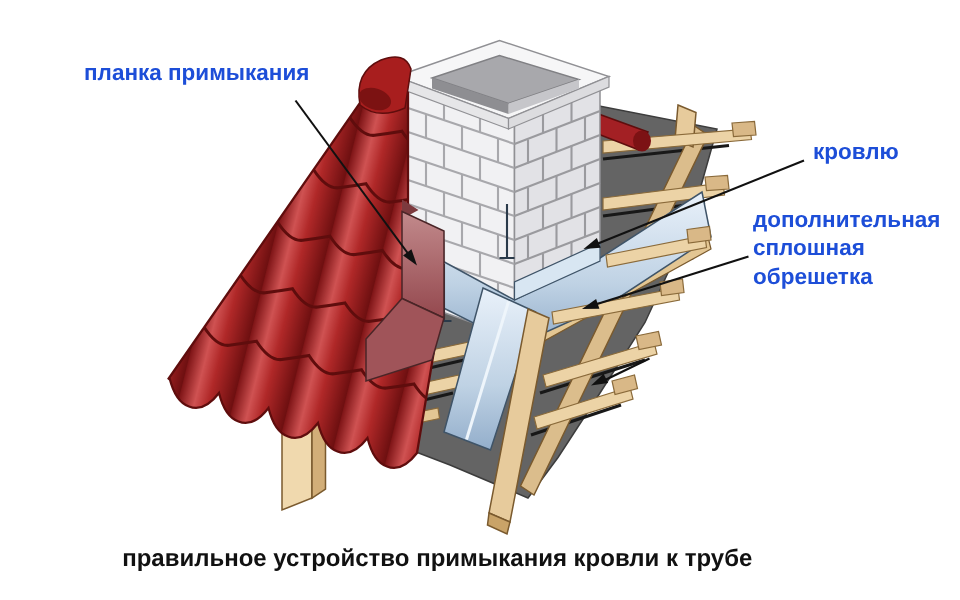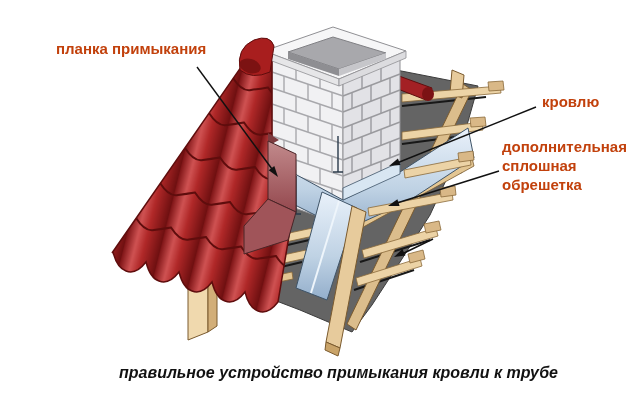--- a/index.html
+++ b/index.html
@@ -2,27 +2,27 @@
 <html><head>
 <meta charset="utf-8">
 <style>
   html,body{margin:0;padding:0;background:#fff;}
   .stage{
     position:relative;width:640px;height:400px;background:#ffffff;
     font-family:"Liberation Sans",sans-serif;overflow:hidden;
   }
   .stage svg{position:absolute;left:0;top:0;}
   .ann{
-    position:absolute;color:#c2410c;font-size:15px;font-weight:600;
+    position:absolute;color:#1d4ed8;font-size:15px;font-weight:600;
     line-height:19px;white-space:nowrap;
   }
   .ann.wrap{white-space:normal;width:142px;}
   .caption{
     position:absolute;left:0;top:364px;width:583px;text-align:center;
-    color:#111;font-size:16px;font-style:italic;font-weight:bold;padding-left:47px;
+    color:#111;font-size:16px;font-weight:bold;
   }
 </style>
 </head>
 <body>
 
 <div class="stage">
 
 <svg width="640" height="400" viewBox="0 0 640 400">
   <defs>
     <linearGradient id="tileGrad" x1="0" y1="0" x2="1" y2="0">

